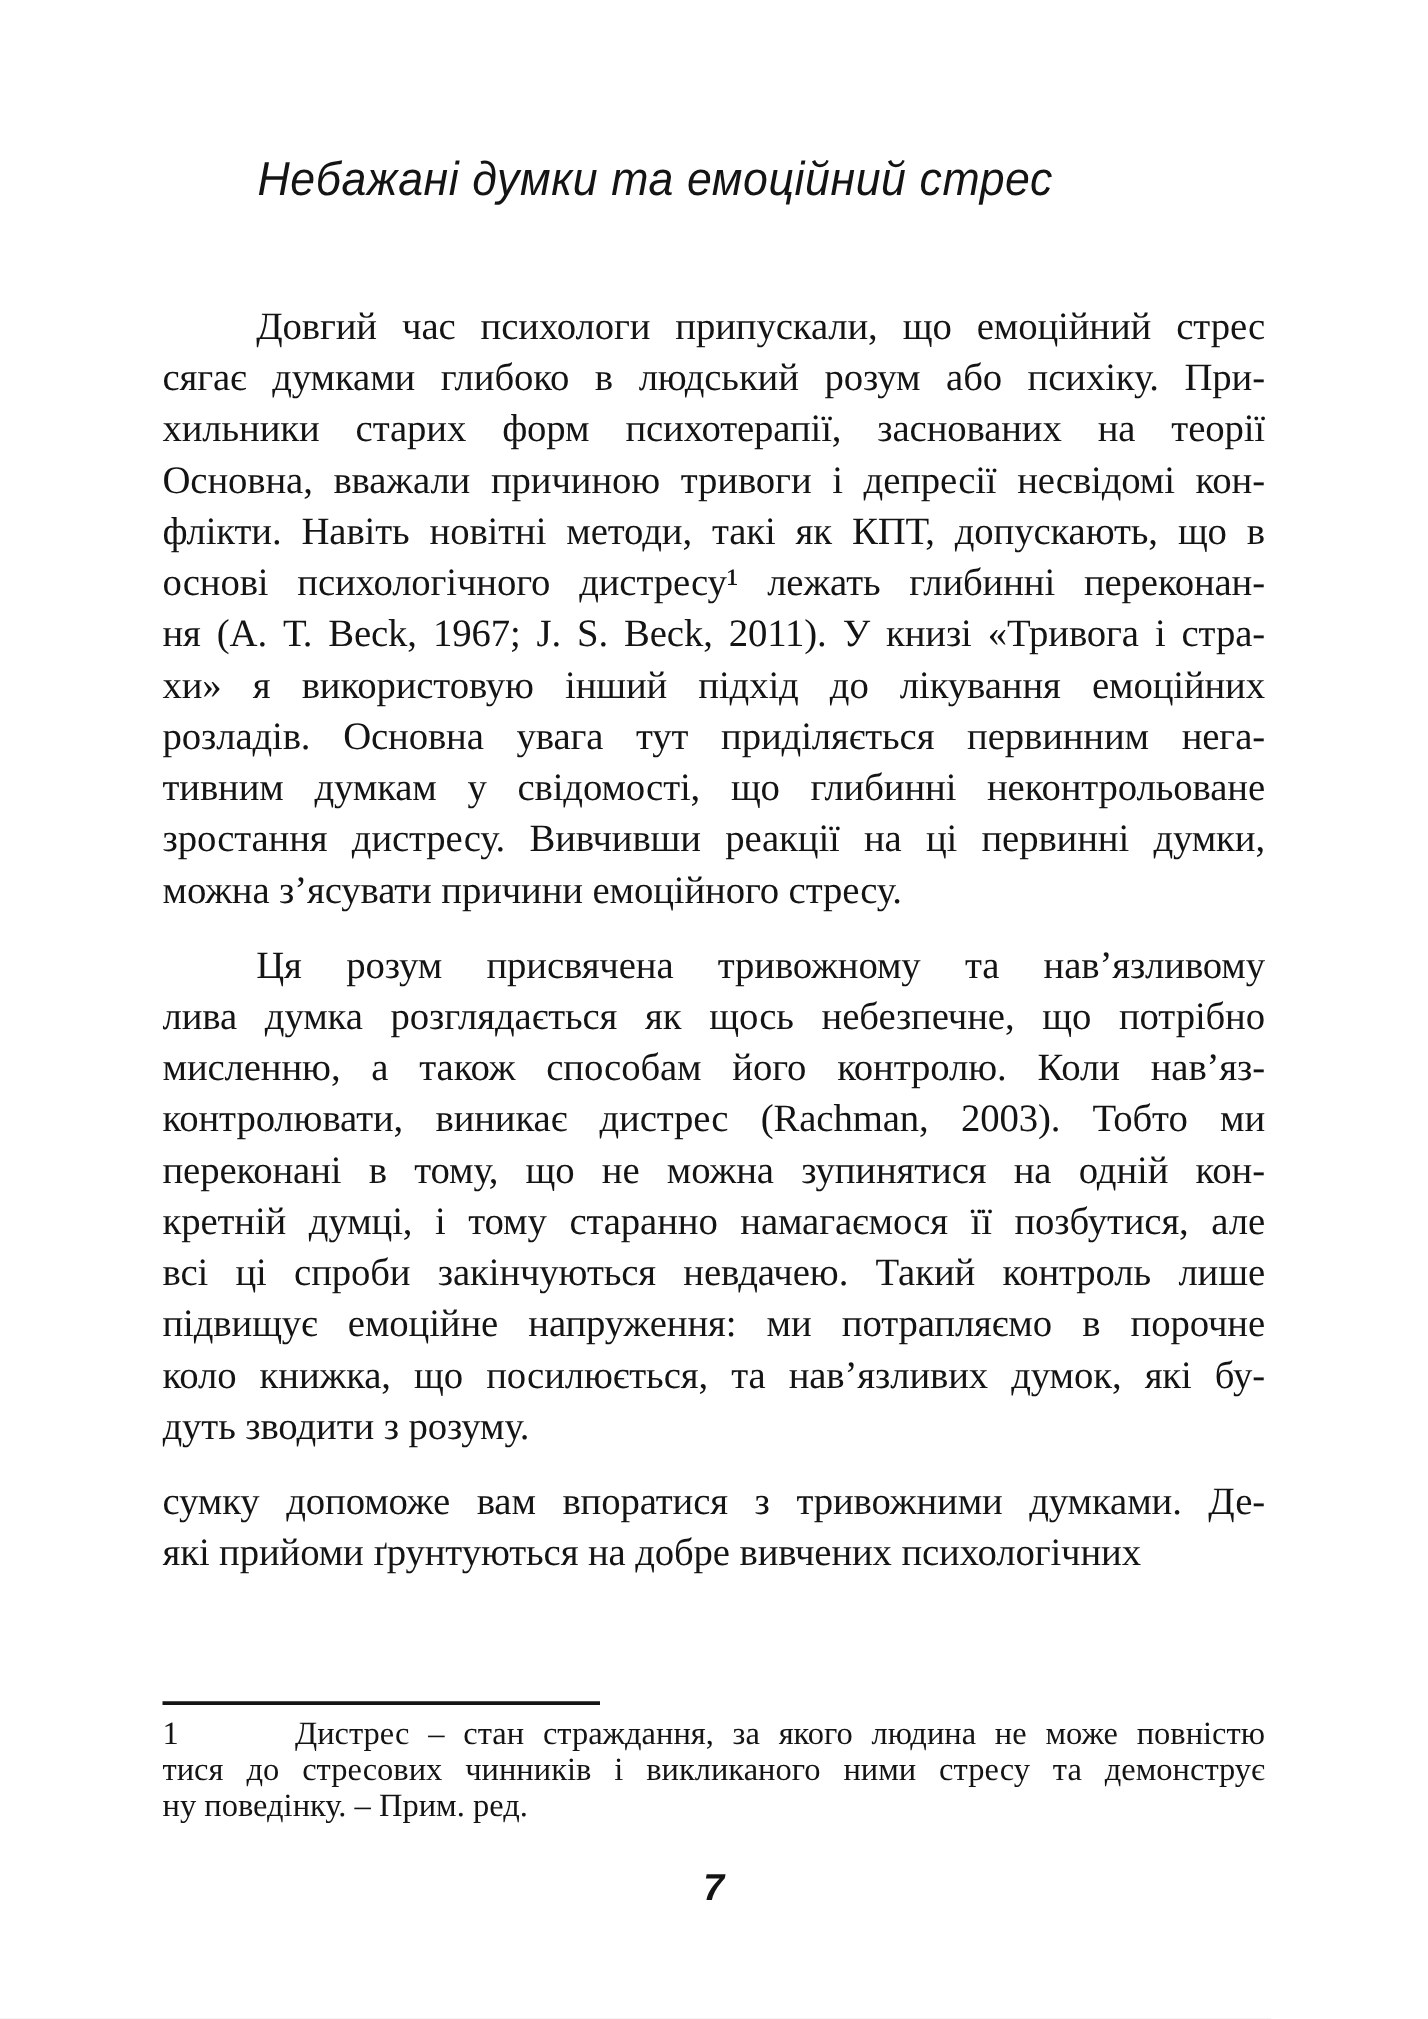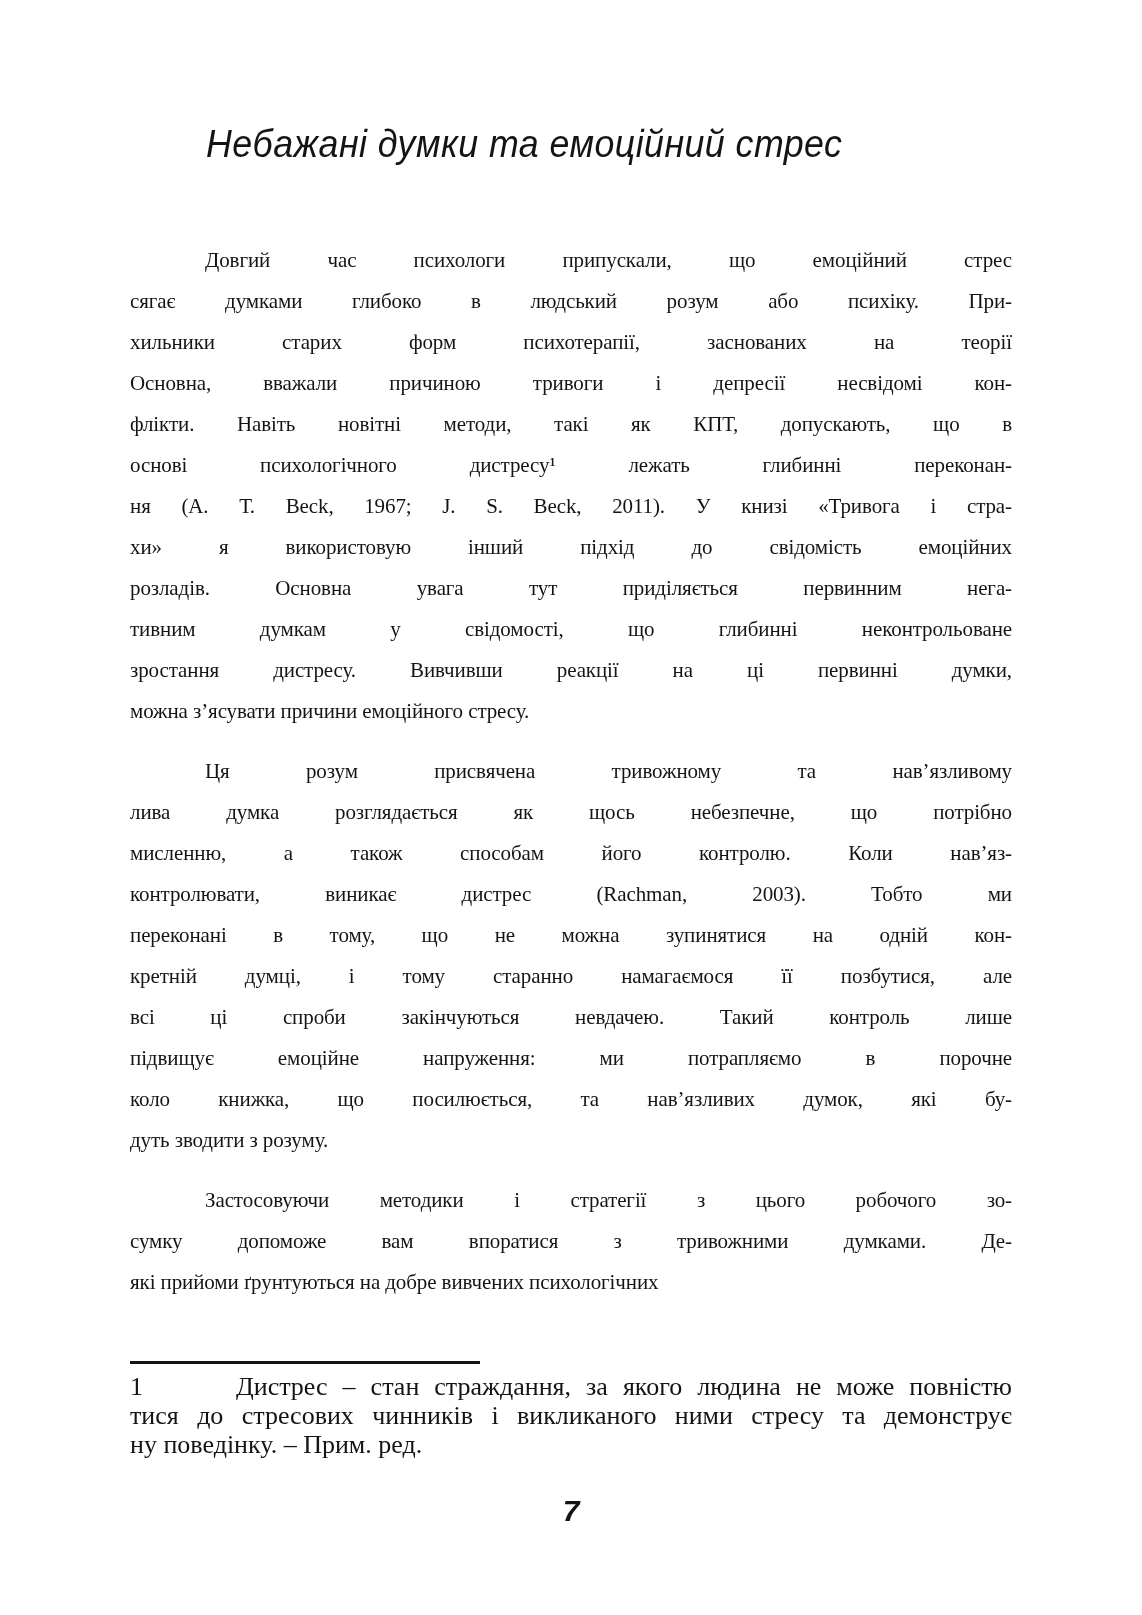--- a/index.html
+++ b/index.html
@@ -30,21 +30,21 @@
     letter-spacing: 0.5px;
     transform: scaleX(0.94);
     transform-origin: left center;
     white-space: nowrap;
   }
   .body-text {
     position: absolute;
     left: 130px;
     top: 240px;
     width: 882px;
-    font-size: 21px;
+    font-size: 31px;
     line-height: 41px;
     letter-spacing: -0.1px;
   }
   .para { margin: 0 0 19px 0; }
   .para:last-child { margin-bottom: 0; }
   .line {
     text-align: justify;
     text-align-last: justify;
     overflow: hidden;
     max-height: 41px;
@@ -98,40 +98,39 @@
 
   <div class="body-text">
       <div class="para">
         <div class="line first">Довгий час психологи припускали, що емоційний стрес</div>
         <div class="line">сягає думками глибоко в людський розум або психіку. При-</div>
         <div class="line">хильники старих форм психотерапії, заснованих на теорії</div>
         <div class="line">Основна, вважали причиною тривоги і депресії несвідомі кон-</div>
         <div class="line">флікти. Навіть новітні методи, такі як КПТ, допускають, що в</div>
         <div class="line">основі психологічного дистресу¹ лежать глибинні переконан-</div>
         <div class="line">ня (А. Т. Beck, 1967; J. S. Beck, 2011). У книзі «Тривога і стра-</div>
-        <div class="line">хи» я використовую інший підхід до свідомість емоційних</div>
+        <div class="line">хи» я використовую інший підхід до лікування емоційних</div>
         <div class="line">розладів. Основна увага тут приділяється первинним нега-</div>
         <div class="line">тивним думкам у свідомості, що глибинні неконтрольоване</div>
         <div class="line">зростання дистресу. Вивчивши реакції на ці первинні думки,</div>
         <div class="line last">можна з’ясувати причини емоційного стресу.</div>
       </div>
       <div class="para">
         <div class="line first">Ця розум присвячена тривожному та нав’язливому</div>
         <div class="line">лива думка розглядається як щось небезпечне, що потрібно</div>
         <div class="line">мисленню, а також способам його контролю. Коли нав’яз-</div>
         <div class="line">контролювати, виникає дистрес (Rachman, 2003). Тобто ми</div>
         <div class="line">переконані в тому, що не можна зупинятися на одній кон-</div>
         <div class="line">кретній думці, і тому старанно намагаємося її позбутися, але</div>
         <div class="line">всі ці спроби закінчуються невдачею. Такий контроль лише</div>
         <div class="line">підвищує емоційне напруження: ми потрапляємо в порочне</div>
         <div class="line">коло книжка, що посилюється, та нав’язливих думок, які бу-</div>
         <div class="line last">дуть зводити з розуму.</div>
       </div>
       <div class="para">
-        <div class="line first">Застосовуючи методики і стратегії з цього робочого зо-</div>
         <div class="line">сумку допоможе вам впоратися з тривожними думками. Де-</div>
         <div class="line last">які прийоми ґрунтуються на добре вивчених психологічних</div>
       </div>
     </div>
 
   <div class="footnote-rule"></div>
 
   <div class="footnote">
       <div class="fline"><span class="fn-marker">1</span>Дистрес – стан страждання, за якого людина не може повністю адаптува-</div>
       <div class="fline">тися до стресових чинників і викликаного ними стресу та демонструє дезадаптив-</div>

